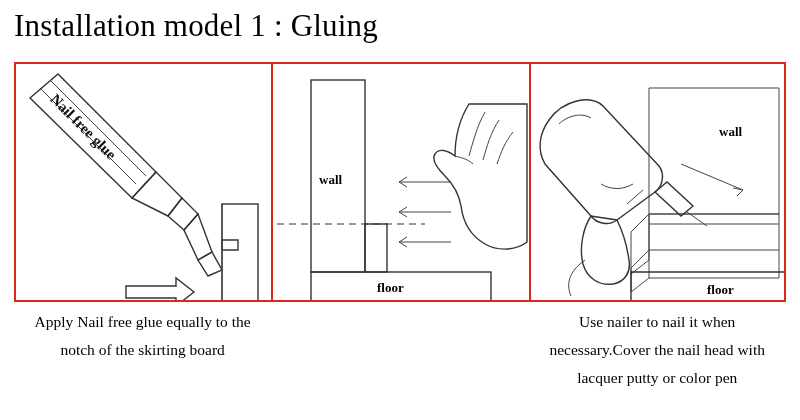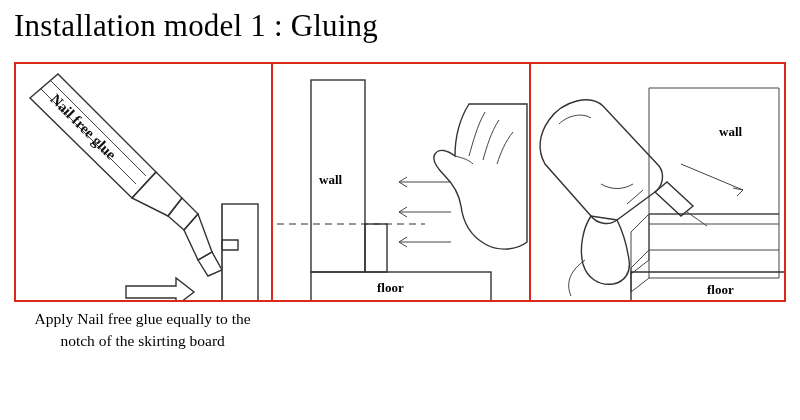--- a/index.html
+++ b/index.html
@@ -63,21 +63,21 @@
   .caption {
     position: absolute;
     left: 0;
     top: 246px;
     width: 100%;
     box-sizing: border-box;
     padding: 0 10px;
     text-align: center;
     font-family: "Liberation Serif", serif;
     font-size: 15.5px;
-    line-height: 22px;
+    line-height: 28px;
     color: #000000;
   }
   svg { display: block; }
   .outline {
     fill: none;
     stroke: #333333;
     stroke-width: 1.4;
   }
   .thin {
     fill: none;
@@ -227,16 +227,17 @@
             <path class="thin" d="M70 120 C80 126 92 126 102 120"></path>
             <path class="thin" d="M96 140 L112 126"></path>
 
             <path class="thin" d="M54 196 C40 206 34 218 40 232"></path>
 
             <path class="thin" d="M156 148 L176 162"></path>
             <path class="thin" d="M150 100 L212 126 M212 126 L202 124 M212 126 L206 132"></path>
           </g>
         </svg>
       </div>
+      <div class="caption">Use nailer to nail it when necessary.Cover the nail head with lacquer putty or color pen</div>
     </div>
 
   </div>
 </div>
 
 </body></html>

